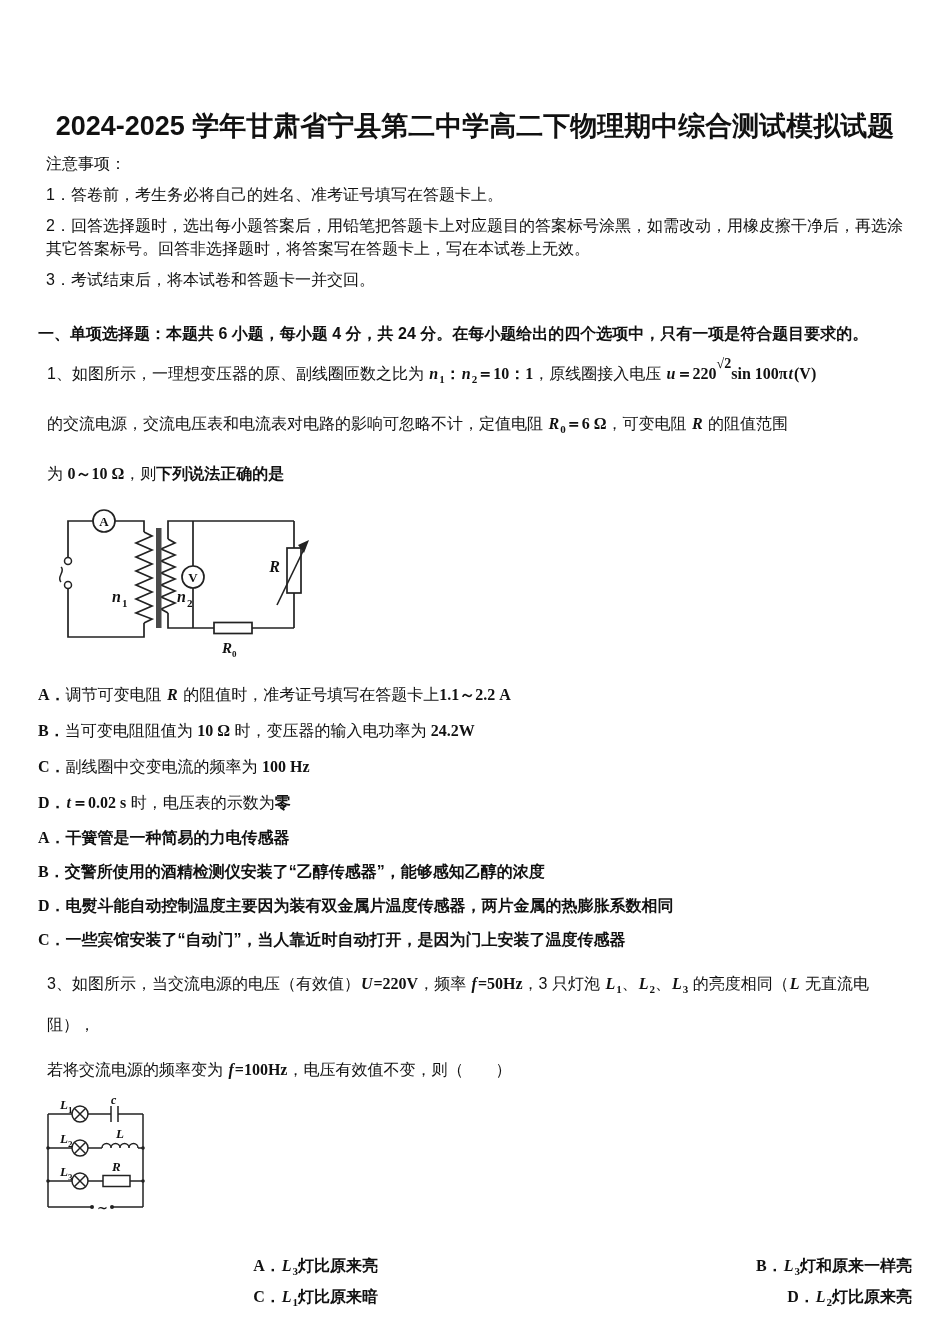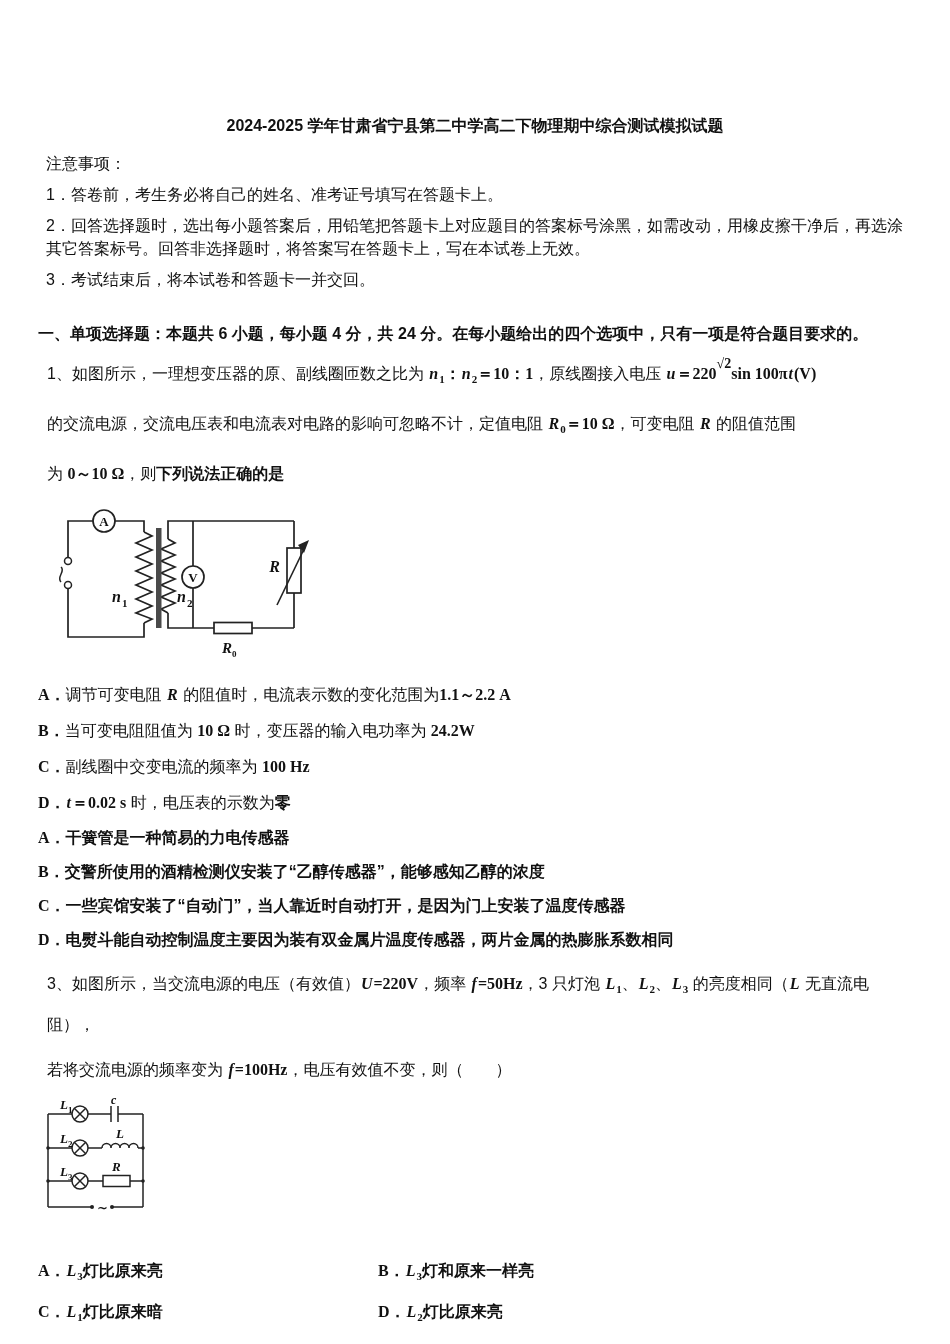--- a/index.html
+++ b/index.html
@@ -7,35 +7,35 @@
     width: 950px; height: 1344px;
     box-sizing: border-box;
     background: #ffffff;
     color: #111111;
     font-family: "Liberation Sans", "DejaVu Sans", sans-serif;
     font-size: 16px;
     padding: 112px 38px 0 38px;
     overflow: hidden;
   }
   .title {
-    font-size: 16px; font-weight: bold; text-align: center;
+    font-size: 27px; font-weight: bold; text-align: center;
     line-height: 28px; margin: 0 0 12px 0;
   }
   .notice p { margin: 8px; line-height: 23px; font-weight: normal; }
   .section-heading { margin: 31px 0 0 0; line-height: 23px; font-weight: bold; }
   p.stem  { margin: 9px; line-height: 35px; }
   p.opt   { margin: 0; line-height: 36px; }
   .q2 p.stem, .q2 p.opt { line-height: 34px; }
   .q3 p.stem { line-height: 36px; }
   .q1-stems { margin-top: 11px; }
   figure { margin: 0; }
   .fig1 { margin: 10px 0 4px 18px; }
   .fig3 { margin: 4px 0 10px 2px; }
   .opt-grid { display: grid; grid-template-columns: 340px 1fr; margin-top: 14px; }
-  .opt-grid p { margin: 0; line-height: 35px; }
+  .opt-grid p { margin: 0; line-height: 25px; text-align: right; }
 
   
   .sg-cn { }
   .sg-b  { font-weight: bold; }
   .sg-sb { font-family: "Liberation Serif", "DejaVu Serif", serif; font-weight: bold; }
   .sg-v  { font-family: "Liberation Serif", "DejaVu Serif", serif; font-weight: bold; font-style: italic; padding: 0 1px; }
   .sg-sub { font-family: "Liberation Serif", "DejaVu Serif", serif; font-weight: bold; font-size: 11px; vertical-align: -4px; }
   .sg-sup { font-family: "Liberation Serif", "DejaVu Serif", serif; font-weight: bold; font-size: 14px; position: relative; top: -11px; }
 
   
@@ -61,21 +61,21 @@
     <p>1．答卷前，考生务必将自己的姓名、准考证号填写在答题卡上。</p>
     <p>2．回答选择题时，选出每小题答案后，用铅笔把答题卡上对应题目的答案标号涂黑，如需改动，用橡皮擦干净后，再选涂其它答案标号。回答非选择题时，将答案写在答题卡上，写在本试卷上无效。</p>
     <p>3．考试结束后，将本试卷和答题卡一并交回。</p>
   </section>
 
   <p class="section-heading">一、单项选择题：本题共 6 小题，每小题 4 分，共 24 分。在每小题给出的四个选项中，只有一项是符合题目要求的。</p>
 
   <div class="question q1">
     <div class="q1-stems">
       <p class="stem"><span class="sg-cn">1、如图所示，一理想变压器的原、副线圈匝数之比为 </span><span class="sg-v">n</span><span class="sg-sub">1</span><span class="sg-sb">：</span><span class="sg-v">n</span><span class="sg-sub">2</span><span class="sg-sb">＝10：1</span><span class="sg-cn">，原线圈接入电压 </span><span class="sg-v">u</span><span class="sg-sb">＝220</span><span class="sg-sup">√2</span><span class="sg-sb">sin 100π</span><span class="sg-v">t</span><span class="sg-sb">(V)</span></p>
-      <p class="stem"><span class="sg-cn">的交流电源，交流电压表和电流表对电路的影响可忽略不计，定值电阻 </span><span class="sg-v">R</span><span class="sg-sub">0</span><span class="sg-sb">＝10 Ω</span><span class="sg-cn">，可变电阻 </span><span class="sg-v">R</span><span class="sg-cn"> 的阻值范围</span></p>
+      <p class="stem"><span class="sg-cn">的交流电源，交流电压表和电流表对电路的影响可忽略不计，定值电阻 </span><span class="sg-v">R</span><span class="sg-sub">0</span><span class="sg-sb">＝6 Ω</span><span class="sg-cn">，可变电阻 </span><span class="sg-v">R</span><span class="sg-cn"> 的阻值范围</span></p>
       <p class="stem"><span class="sg-cn">为 </span><span class="sg-sb">0～10 Ω</span><span class="sg-cn">，则</span><span class="sg-b">下列说法正确的是</span></p>
     </div>
 
     <figure class="fig1">
       <svg width="300" height="168" viewBox="0 0 300 168">
         <g stroke="#222222" stroke-width="1.7" fill="none">
           <path d="M12,56 L12,20 L88,20 L88,31"></path>
           <path d="M12,88 L12,136 L88,136 L88,122"></path>
           <path d="M88,31 L96,35 L80,42 L96,49 L80,56 L96,63 L80,70 L96,77 L80,84 L96,91 L80,98 L96,105 L80,112 L96,118 L88,122"></path>
           <path d="M112,38 L112,20 L238,20"></path>
@@ -102,31 +102,31 @@
         <text x="56" y="101" class="sv-var">n</text>
         <text x="66" y="106" class="sv-sub">1</text>
         <text x="121" y="101" class="sv-var">n</text>
         <text x="131" y="106" class="sv-sub">2</text>
         <text x="224" y="71" text-anchor="end" class="sv-var">R</text>
         <text x="166" y="152" class="sv-var-md">R</text>
         <text x="176" y="156" class="sv-sub-sm">0</text>
       </svg>
     </figure>
 
-    <p class="opt"><span class="sg-sb">A．</span><span class="sg-cn">调节可变电阻 </span><span class="sg-v">R</span><span class="sg-cn"> 的阻值时，电流表示数的变化范围为</span><span class="sg-sb">1.1～2.2 A</span></p>
+    <p class="opt"><span class="sg-sb">A．</span><span class="sg-cn">调节可变电阻 </span><span class="sg-v">R</span><span class="sg-cn"> 的阻值时，准考证号填写在答题卡上</span><span class="sg-sb">1.1～2.2 A</span></p>
     <p class="opt"><span class="sg-sb">B．</span><span class="sg-cn">当可变电阻阻值为 </span><span class="sg-sb">10 Ω</span><span class="sg-cn"> 时，变压器的输入电功率为 </span><span class="sg-sb">24.2W</span></p>
     <p class="opt"><span class="sg-sb">C．</span><span class="sg-cn">副线圈中交变电流的频率为 </span><span class="sg-sb">100 Hz</span></p>
     <p class="opt"><span class="sg-sb">D．</span><span class="sg-v">t</span><span class="sg-sb">＝0.02 s</span><span class="sg-cn"> 时，电压表的示数为</span><span class="sg-b">零</span></p>
   </div>
 
   <div class="question q2">
     <p class="opt"><span class="sg-sb">A．</span><span class="sg-b">干簧管是一种简易的力电传感器</span></p>
     <p class="opt"><span class="sg-sb">B．</span><span class="sg-b">交警所使用的酒精检测仪安装了“乙醇传感器”，能够感知乙醇的浓度</span></p>
+    <p class="opt"><span class="sg-sb">D．</span><span class="sg-b">电熨斗能自动控制温度主要因为装有双金属片温度传感器，两片金属的热膨胀系数相同</span></p>
     <p class="opt"><span class="sg-sb">C．</span><span class="sg-b">一些宾馆安装了“自动门”，当人靠近时自动打开，是因为门上安装了温度传感器</span></p>
-    <p class="opt"><span class="sg-sb">D．</span><span class="sg-b">电熨斗能自动控制温度主要因为装有双金属片温度传感器，两片金属的热膨胀系数相同</span></p>
   </div>
 
   <div class="question q3">
     <p class="stem"><span class="sg-cn">3、如图所示，当交流电源的电压（有效值）</span><span class="sg-v">U</span><span class="sg-sb">=220V</span><span class="sg-cn">，频率 </span><span class="sg-v">f</span><span class="sg-sb">=50Hz</span><span class="sg-cn">，3 只灯泡 </span><span class="sg-v">L</span><span class="sg-sub">1</span><span class="sg-cn">、</span><span class="sg-v">L</span><span class="sg-sub">2</span><span class="sg-cn">、</span><span class="sg-v">L</span><span class="sg-sub">3</span><span class="sg-cn"> 的亮度相同（</span><span class="sg-v">L</span><span class="sg-cn"> 无直流电阻），</span></p>
     <p class="stem"><span class="sg-cn">若将交流电源的频率变为 </span><span class="sg-v">f</span><span class="sg-sb">=100Hz</span><span class="sg-cn">，电压有效值不变，则（　　）</span></p>
 
     <figure class="fig3">
       <svg width="170" height="138" viewBox="0 0 170 138">
         <g stroke="#222222" stroke-width="1.5" fill="none">
           <path d="M8,17 L8,110"></path>

